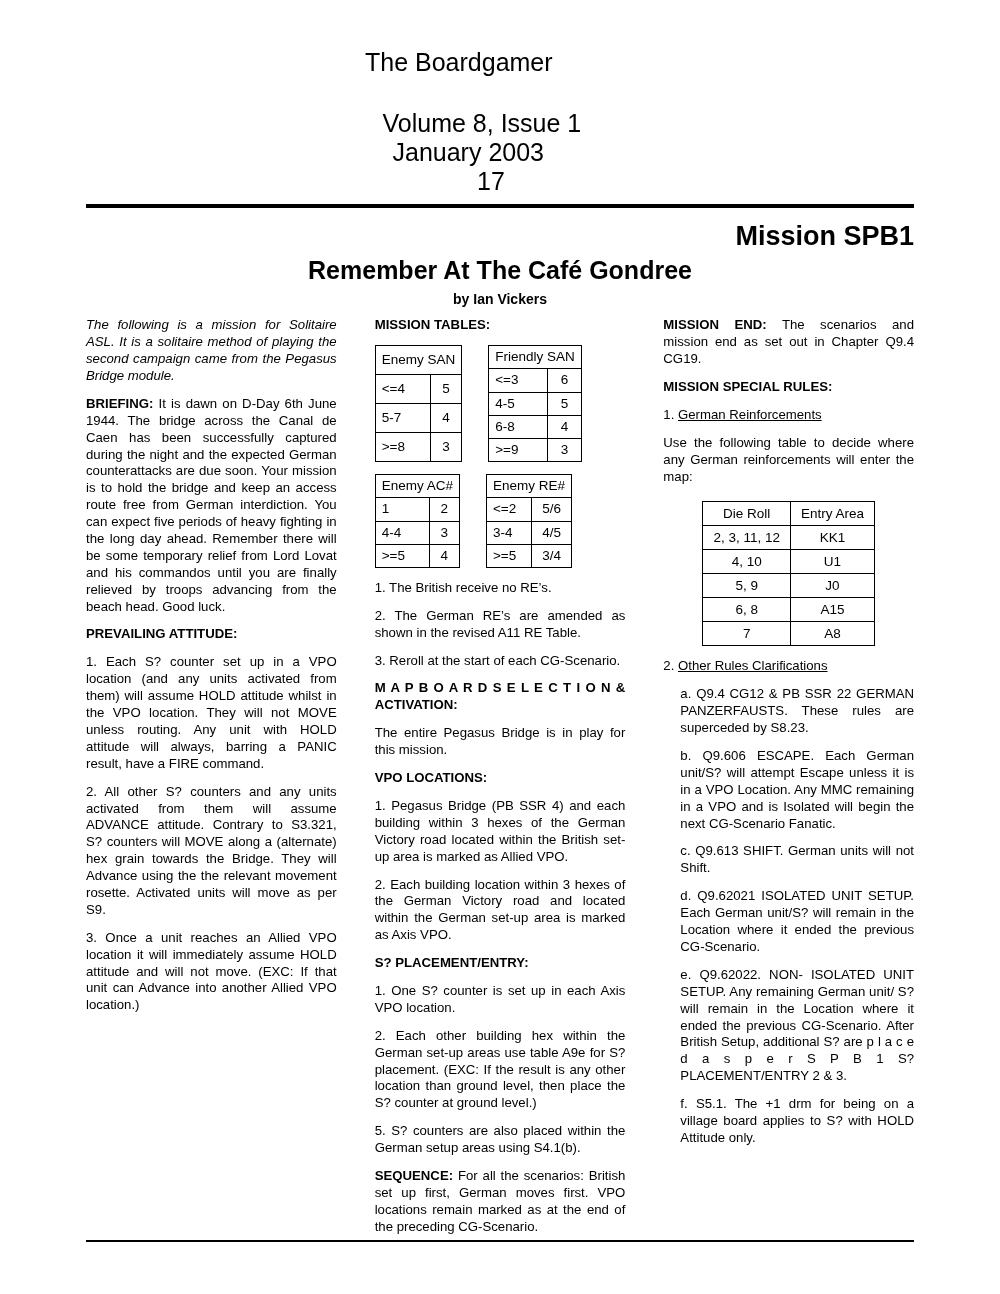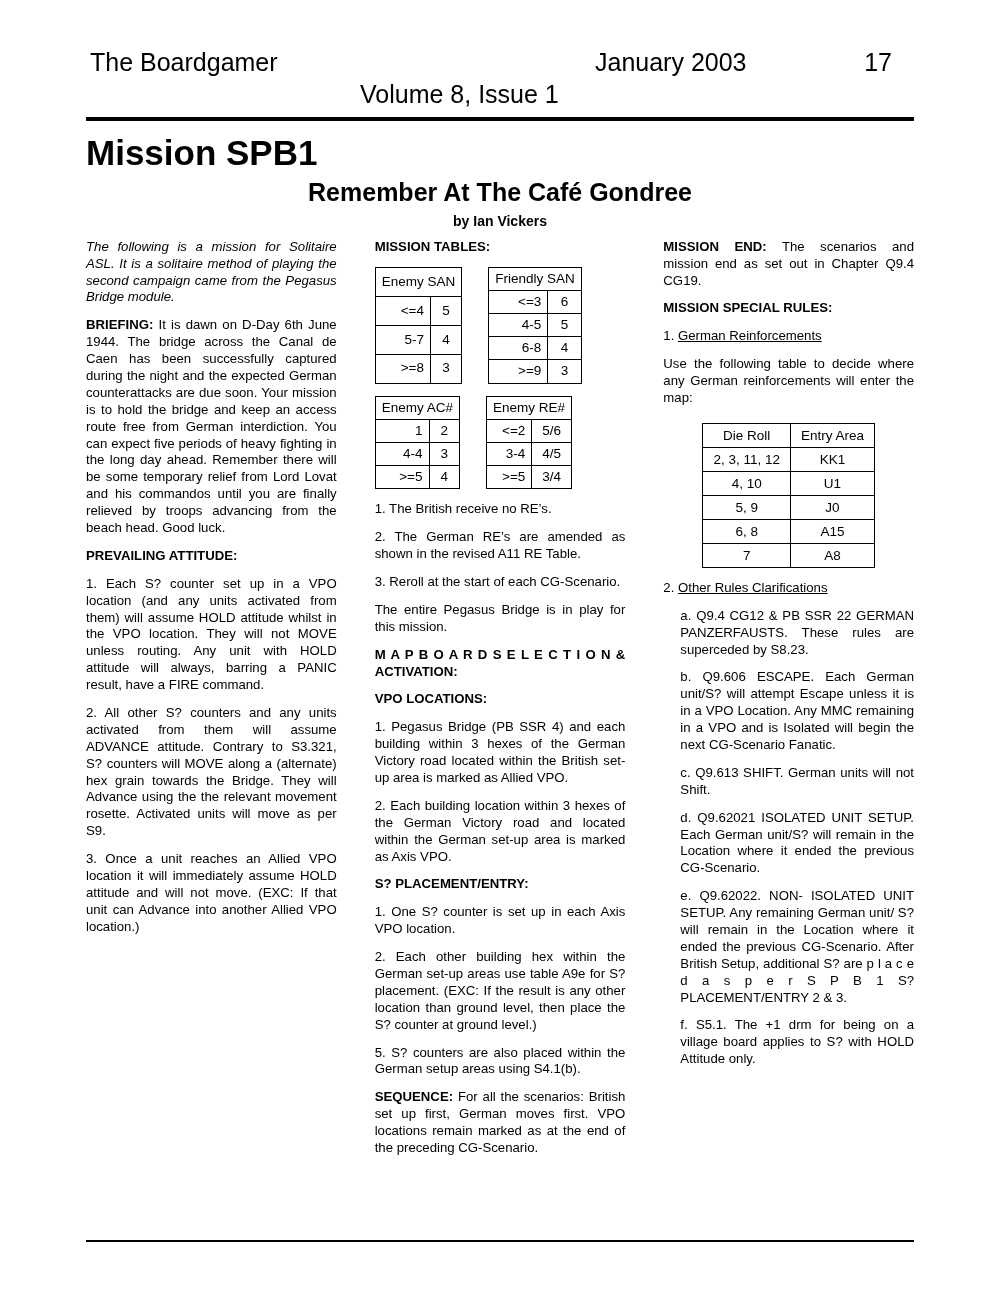--- a/index.html
+++ b/index.html
@@ -14,38 +14,39 @@
   }
   .page {
     position: relative;
     width: 1000px;
     height: 1294px;
     padding: 48px 86px 0 86px;
   }
   
   .masthead {
     display: flex;
-    align-items: flex-start;
+    align-items: center;
     font-size: 25px;
     padding: 0 4px 8px 4px;
+    flex-direction: column;
   }
   .masthead .m-title { width: 270px; }
   .masthead .m-vol   { width: 235px; margin-top: 32px; }
   .masthead .m-date  { width: 215px; text-align: left; }
   .masthead .m-page  { flex: 1; text-align: right; font-size: 25px; padding-right: 18px;}
   .rule-thick {
     border-top: 3px solid #000;
     border-bottom: 1px solid #000;
     height: 4px;
     margin-bottom: 14px;
   }
   
   .doc-title {
-    text-align: left;
-    font-size: 35px;
+    text-align: right;
+    font-size: 27px;
     font-weight: bold;
     line-height: 1.05;
     margin-top: 0;
   }
   .doc-subtitle {
     text-align: center;
     font-size: 25px;
     font-weight: bold;
     margin-top: 6px;
   }
@@ -80,21 +81,21 @@
     border-collapse: collapse;
     font-size: 13.5px;
   }
   table.mt td, table.mt th {
     border: 1px solid #000;
     padding: 3px 6px;
     text-align: center;
     font-weight: normal;
     line-height: 1.2;
   }
-  table.mt tr td:first-child { text-align: right; }
+  table.mt tr td:first-child { text-align: left; }
   
   table.dr {
     border-collapse: collapse;
     font-size: 13.5px;
     margin: 16px auto 12px auto;
   }
   table.dr td {
     border: 1px solid #000;
     padding: 4px 10px;
     text-align: center;
@@ -227,22 +228,22 @@
                 <td>3/4</td>
               </tr>
         </tbody>
           </table>
       </div>
 
       <div class="para nomar">1.  The British receive no RE’s.</div>
       <div class="para nomar">2.  The German RE’s are amended as shown in the revised A11 RE Table.</div>
       <div class="para">3.    Reroll at the start of each CG-Scenario.</div>
 
+      <div class="para b nomar">M A P B O A R D    S E L E C T I O N    &amp;  ACTIVATION:</div>
       <div class="para">The entire Pegasus Bridge is in play for this mission.</div>
-      <div class="para b nomar">M A P B O A R D    S E L E C T I O N    &amp;  ACTIVATION:</div>
 
       <div class="para b nomar mb6">VPO LOCATIONS:</div>
       <div class="para">1.  Pegasus Bridge (PB SSR 4) and each building within 3 hexes of the German Victory road located within the British set-up area is marked as Allied VPO.</div>
       <div class="para">2.  Each building location within 3 hexes of the German Victory road and located within the German set-up area is marked as Axis VPO.</div>
 
       <div class="para b nomar mb6">S? PLACEMENT/ENTRY:</div>
       <div class="para">1.  One S? counter is set up in each Axis VPO location.</div>
       <div class="para">2.  Each other building hex within the German set-up areas use table A9e for S? placement.   (EXC: If the result is any other location than ground level, then place the S? counter at ground level.)</div>
       <div class="para">5.  S? counters are also placed within the German setup areas using S4.1(b).</div>
 

